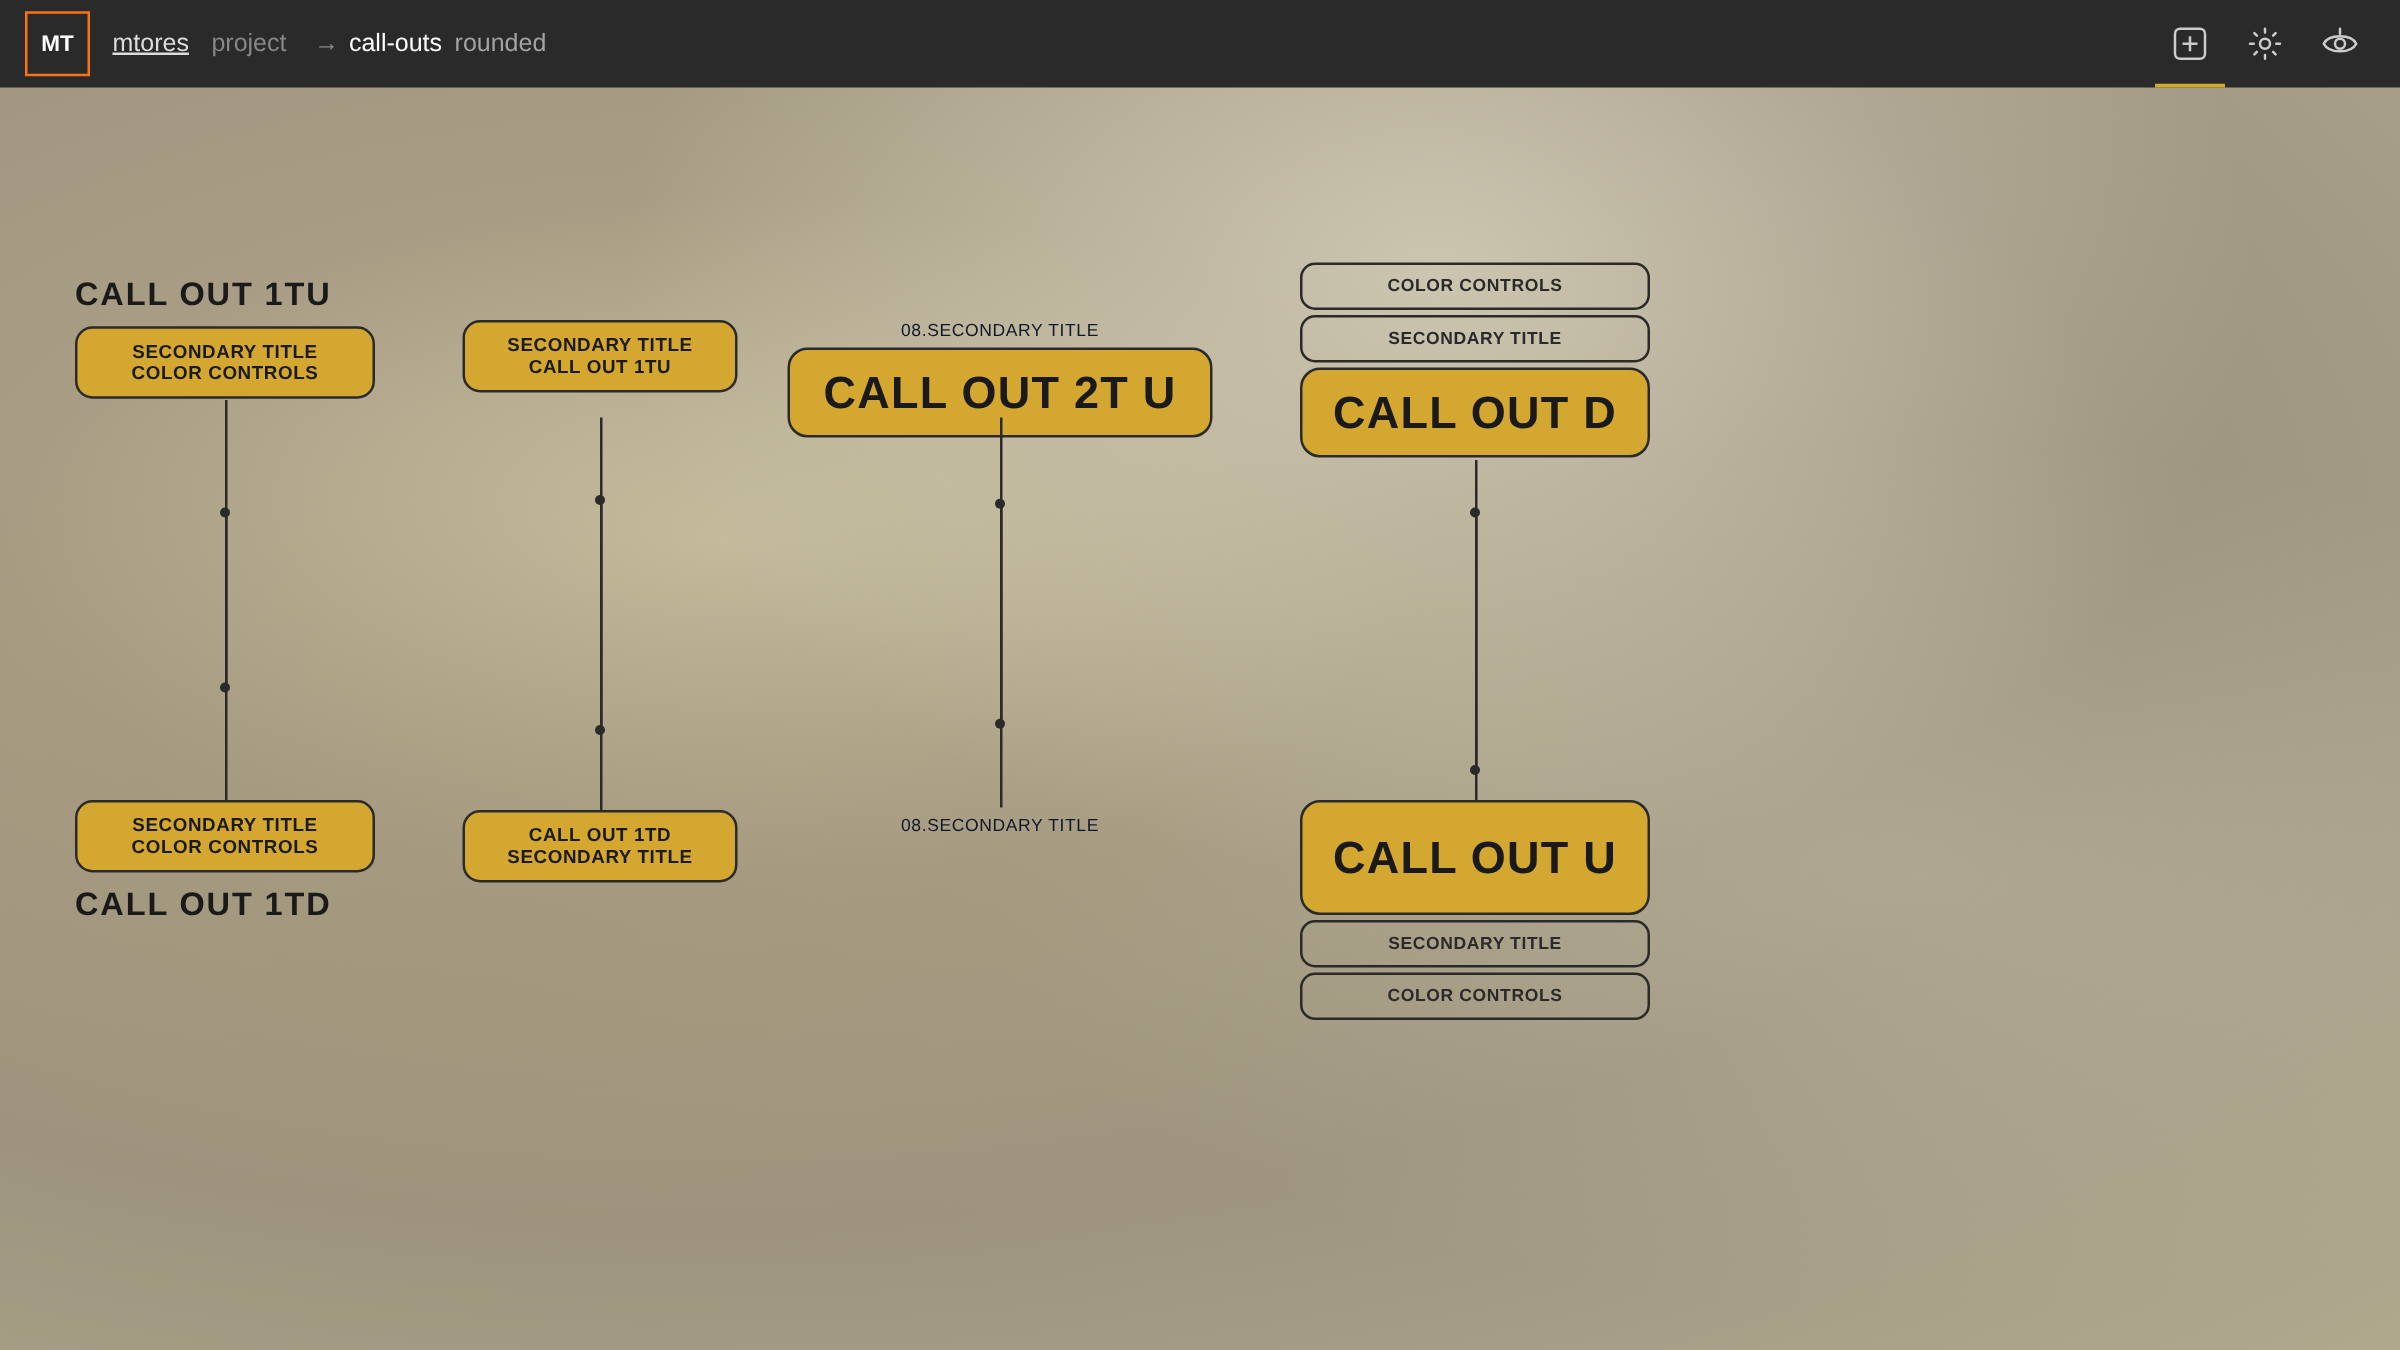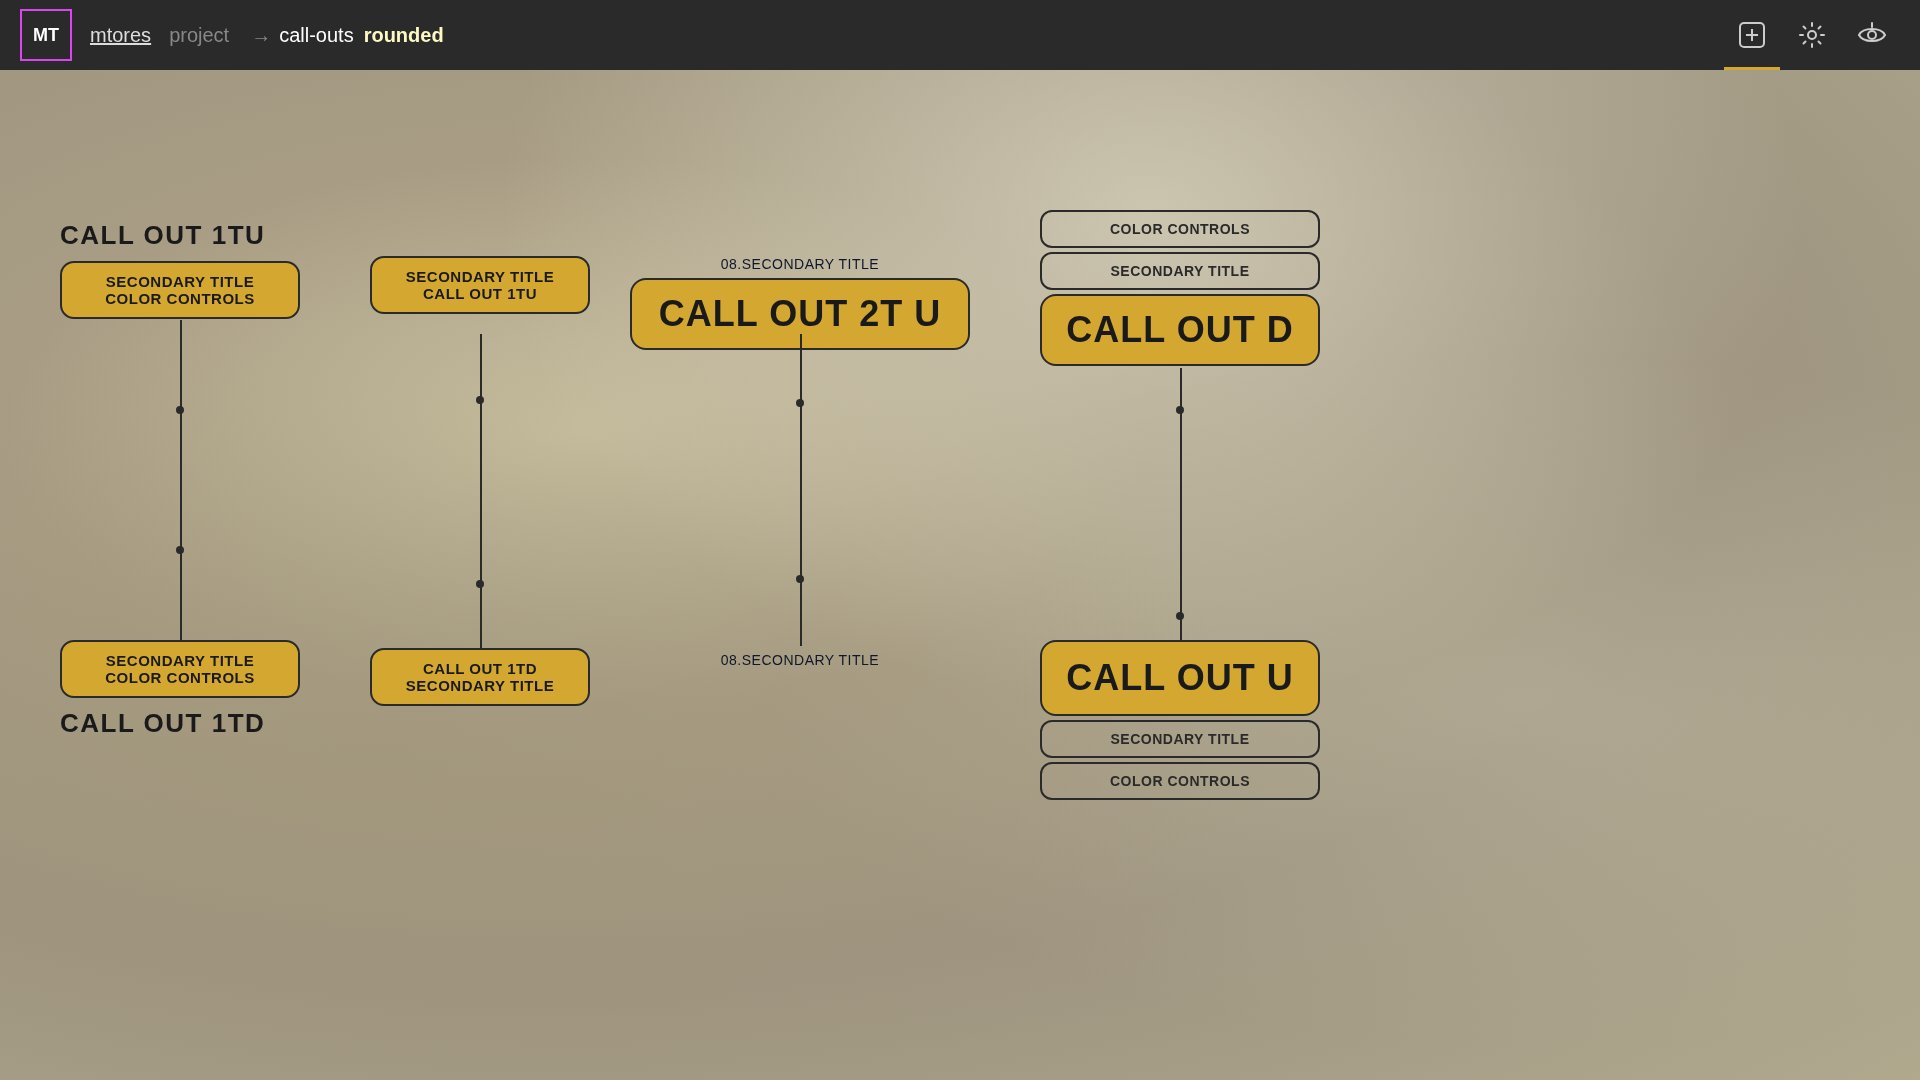--- a/index.html
+++ b/index.html
@@ -39,41 +39,41 @@
       display: flex;
       align-items: center;
       z-index: 100;
       padding: 0 20px;
     }
 
     .logo-box {
       width: 52px;
       height: 52px;
       background: #2a2a2a;
-      border: 2px solid #d946ef;
+      border: 2px solid #f97316;
       display: flex;
       align-items: center;
       justify-content: center;
       color: #fff;
       font-weight: bold;
       font-size: 18px;
       margin-right: 18px;
     }
 
     .breadcrumb {
       color: #ccc;
       font-size: 20px;
       display: flex;
       align-items: center;
       gap: 4px;
     }
 
     .breadcrumb .project-name { color: #ddd; font-weight: 400; text-decoration: underline; }
     .breadcrumb .current { color: #fff; font-weight: 400; }
-    .breadcrumb .suffix { color: #fef9c3; font-weight: 700; }
+    .breadcrumb .suffix { color: #a3a3a3; font-weight: 400; }
 
     .nav-icons {
       margin-left: auto;
       display: flex;
       align-items: center;
       gap: 4px;
     }
 
     .nav-icon-btn {
       width: 56px;
@@ -292,21 +292,21 @@
 
     <div class="vline" style="left:140px; top:158px; height:248px;"></div>
     <div class="dot" style="left:136px; top:402px;"></div>
   </div>
 
   <div class="callout-item" style="left:1040px; top:570px;">
 
     <div class="vline" style="left:140px; top:-230px; height:230px;"></div>
     <div class="dot" style="left:136px; top:-234px;"></div>
 
-    <div class="box-gold-large" style="width:280px; height:76px; margin-bottom:4px;">
+    <div class="box-gold-large" style="width:280px; height:92px; margin-bottom:4px;">
       <span class="text-xl">CALL OUT U</span>
     </div>
 
     <div class="box-outline" style="width:280px; margin-bottom:4px; padding:8px 16px;">
       <span class="text-sm">SECONDARY TITLE</span>
     </div>
 
     <div class="box-outline" style="width:280px; padding:8px 16px;">
       <span class="text-sm">COLOR CONTROLS</span>
     </div>

